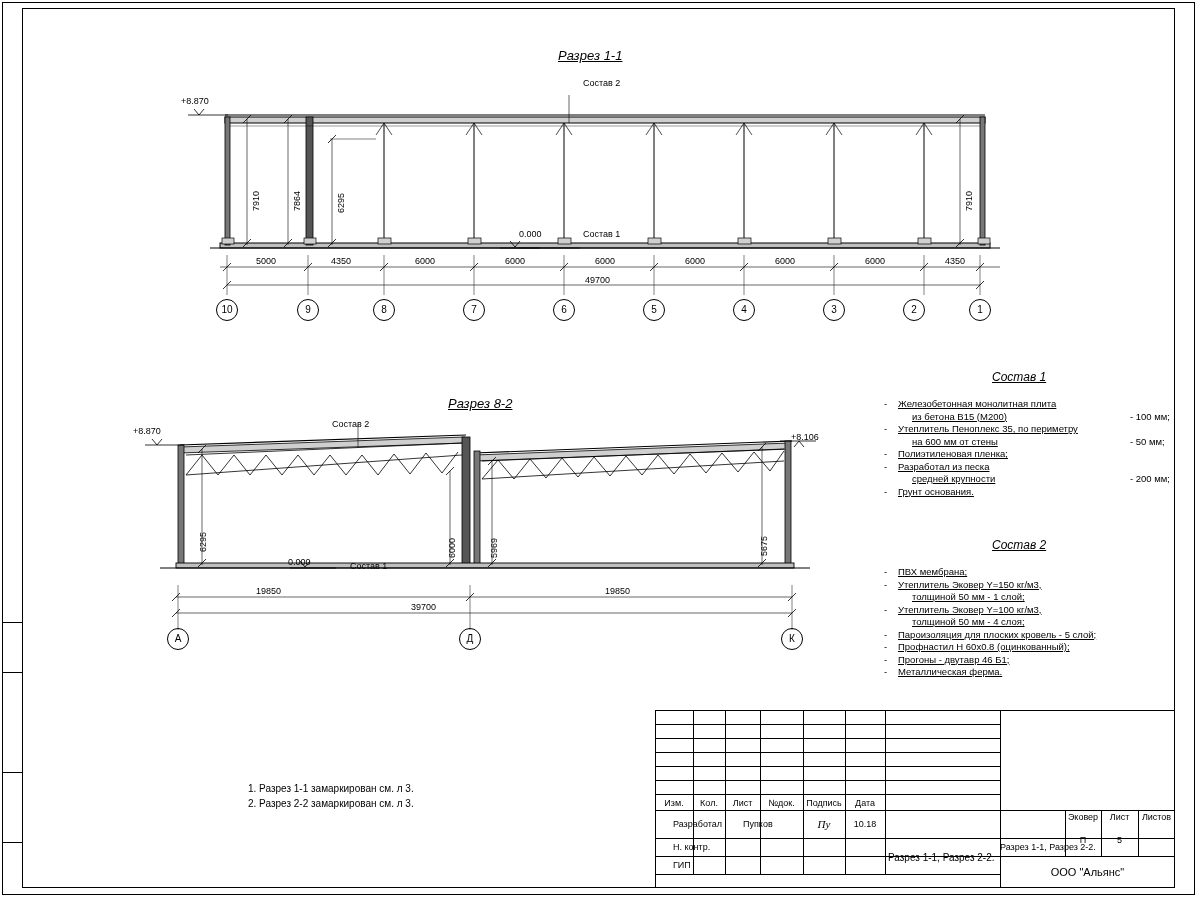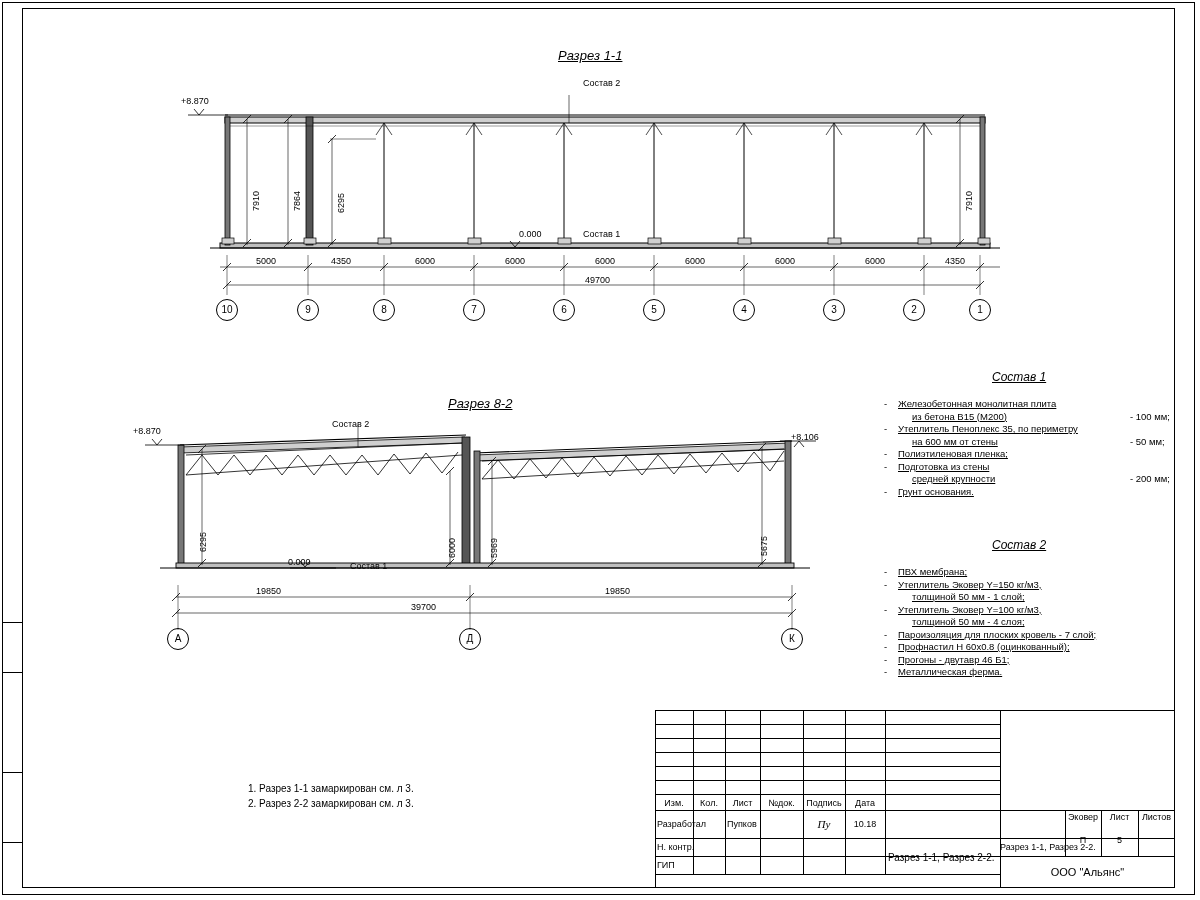--- a/index.html
+++ b/index.html
@@ -104,21 +104,21 @@
   .comp-list .sub { padding-left: 14px; }
 
   
   .tb { position: absolute; }
   .tb-cell {
     position: absolute;
     box-sizing: border-box;
     font-size: 9px;
     display: flex;
     align-items: center;
-    padding-left: 2px;
+    padding-left: 18px;
     white-space: nowrap;
   }
   .tb-cell.c { justify-content: center; padding-left: 0; }
   .sig {
     font-style: italic;
     font-family: "Liberation Serif", serif;
     font-size: 11px;
   }
   svg { display: block; }
 </style>
@@ -405,21 +405,21 @@
     <div class="row">
         <span class="dash"></span>
         <span class="txt sub"><span>на 600 мм от стены</span><span class="val">- 50 мм;</span></span>
       </div>
     <div class="row">
         <span class="dash">-</span>
         <span class="txt"><span>Полиэтиленовая пленка;</span></span>
       </div>
     <div class="row">
         <span class="dash">-</span>
-        <span class="txt"><span>Подготовка из стены</span></span>
+        <span class="txt"><span>Разработал из песка</span></span>
       </div>
     <div class="row">
         <span class="dash"></span>
         <span class="txt sub"><span>средней крупности</span><span class="val">- 200 мм;</span></span>
       </div>
     <div class="row">
         <span class="dash">-</span>
         <span class="txt"><span>Грунт основания.</span></span>
       </div>
   </div>
@@ -441,21 +441,21 @@
     <div class="row">
         <span class="dash">-</span>
         <span class="txt"><span>Утеплитель Эковер Y=100 кг/м3,</span></span>
       </div>
     <div class="row">
         <span class="dash"></span>
         <span class="txt sub"><span>толщиной 50 мм - 4 слоя;</span></span>
       </div>
     <div class="row">
         <span class="dash">-</span>
-        <span class="txt"><span>Пароизоляция для плоских кровель - 7 слой;</span></span>
+        <span class="txt"><span>Пароизоляция для плоских кровель - 5 слой;</span></span>
       </div>
     <div class="row">
         <span class="dash">-</span>
         <span class="txt"><span>Профнастил Н 60х0.8 (оцинкованный);</span></span>
       </div>
     <div class="row">
         <span class="dash">-</span>
         <span class="txt"><span>Прогоны - двутавр 46 Б1;</span></span>
       </div>
     <div class="row">

